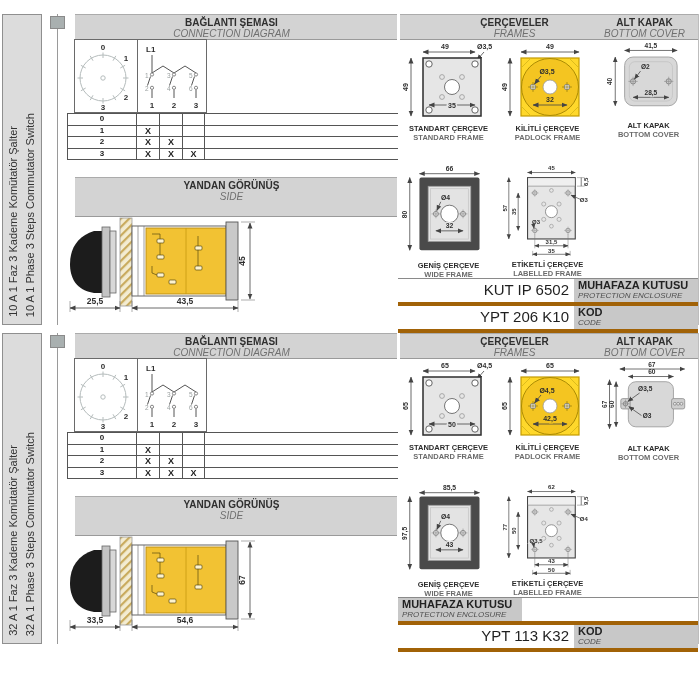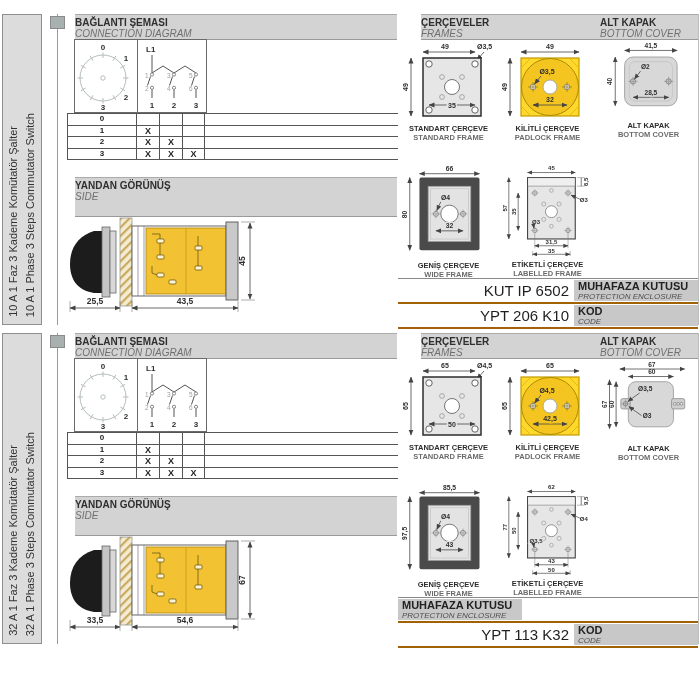--- a/index.html
+++ b/index.html
@@ -6,45 +6,45 @@
   body{width:700px;height:700px;position:relative;overflow:hidden;}
   #panels-root{padding-top:14px;}
   .panel{position:relative;width:700px;height:311px;margin-bottom:8px;}
   .sidebar{position:absolute;left:2px;top:0;width:40px;height:311px;background:#dcdcdc;border:1px solid #8f8f8f;box-sizing:border-box;}
   .vtext{position:absolute;bottom:7px;writing-mode:vertical-rl;transform:rotate(180deg);font-size:11px;color:#333;white-space:nowrap;}
   .vtext.tr{left:4px;}
   .vtext.en{left:21px;}
   .vline{position:absolute;left:57px;top:0;height:311px;border-left:1px solid #9a9a9a;}
   .vline.right{left:698px;border-color:#bdbdbd;}
   .connector{position:absolute;left:50px;top:2px;width:15px;height:13px;background:#a9b0b0;border:1px solid #8a8a8a;box-sizing:border-box;}
-  .hdr{position:absolute;top:0;height:26px;background:#d3d3d3;border-top:1px solid #ababab;border-bottom:1px solid #9a9a9a;text-align:left;padding:2px 9px 0 0;box-sizing:border-box;}
+  .hdr{position:absolute;top:0;height:26px;background:#d3d3d3;border-top:1px solid #ababab;border-bottom:1px solid #9a9a9a;text-align:center;padding:2px 9px 0 0;box-sizing:border-box;}
   .hdr .t{display:block;font-weight:bold;font-size:10px;line-height:11px;color:#2f2f2f;}
   .hdr .e{display:block;font-style:italic;font-size:10px;line-height:11px;color:#707070;}
   .hdr.conn{left:75px;width:322px;}
-  .hdr.frames{left:400px;width:238px;margin-left:21px;}
+  .hdr.frames{left:400px;width:238px;}
   .hdr.cover{left:600px;width:98px;}
   .diag-box{position:absolute;left:74px;top:25px;width:133px;height:74px;border:1px solid #6a6a6a;box-sizing:border-box;display:flex;}
   .circuit-svg{border-left:1px solid #6a6a6a;}
   .conn-table{position:absolute;left:67px;top:99px;width:330px;border-top:1px solid #555;border-left:1px solid #555;}
   .ct-row{display:flex;height:11.5px;border-bottom:1px solid #555;box-sizing:border-box;}
   .ct-label{width:68px;text-align:center;font-weight:bold;font-size:8px;line-height:10px;color:#222;}
   .ct-cell{width:23px;border-left:1px solid #555;text-align:center;font-weight:bold;font-size:9px;line-height:10px;color:#222;box-sizing:border-box;}
   .ct-cell.last{border-right:1px solid #555;}
   .hdr.side{left:75px;width:322px;top:163px;height:40px;}
   .sideview{position:absolute;left:64px;top:192px;}
   .fcell{position:absolute;text-align:center;}
   .fcell.standard{left:400px;top:28px;width:97px;text-align:center;}
   .fcell.padlock{left:499px;top:28px;width:97px;}
   .fcell.wide{left:400px;top:150px;width:97px;}
   .fcell.labelled{left:498px;top:150px;width:99px;}
   .fcell.coverc{left:600px;top:28px;width:97px;}
   .fcap .t{font-weight:bold;font-size:7.5px;line-height:9px;color:#2b2b2b;}
   .fcap .e{font-weight:bold;font-size:7.5px;line-height:9px;color:#6b6b6b;}
   .codes{position:absolute;left:398px;top:264px;width:300px;border-top:1px solid #8a8a8a;}
-  .crow{display:flex;height:23px;border-bottom:2px solid #a16207;align-items:center;}
+  .crow{display:flex;height:23px;border-bottom:4px solid #a16207;}
   .cval{flex:1;text-align:right;padding-right:5px;font-size:15px;color:#1f1f1f;line-height:22px;}
   .clab{width:124px;background:#c8c8c8;padding:2px 4px 0 4px;box-sizing:border-box;}
   .clab .t{font-weight:bold;font-size:11px;line-height:9.5px;color:#222;}
   .clab .e{font-style:italic;font-size:8px;line-height:9.5px;color:#4f4f4f;}
   
   .ln{stroke:#555;fill:none;stroke-width:1;}
   .dim{stroke:#444;stroke-width:0.8;fill:none;marker-start:url(#ah);marker-end:url(#ah);}
   .dimline{stroke:#444;stroke-width:0.8;fill:none;}
   .tick{stroke:#777;stroke-width:0.6;}
   .lead{stroke:#444;stroke-width:0.8;fill:none;marker-end:url(#ah);}

